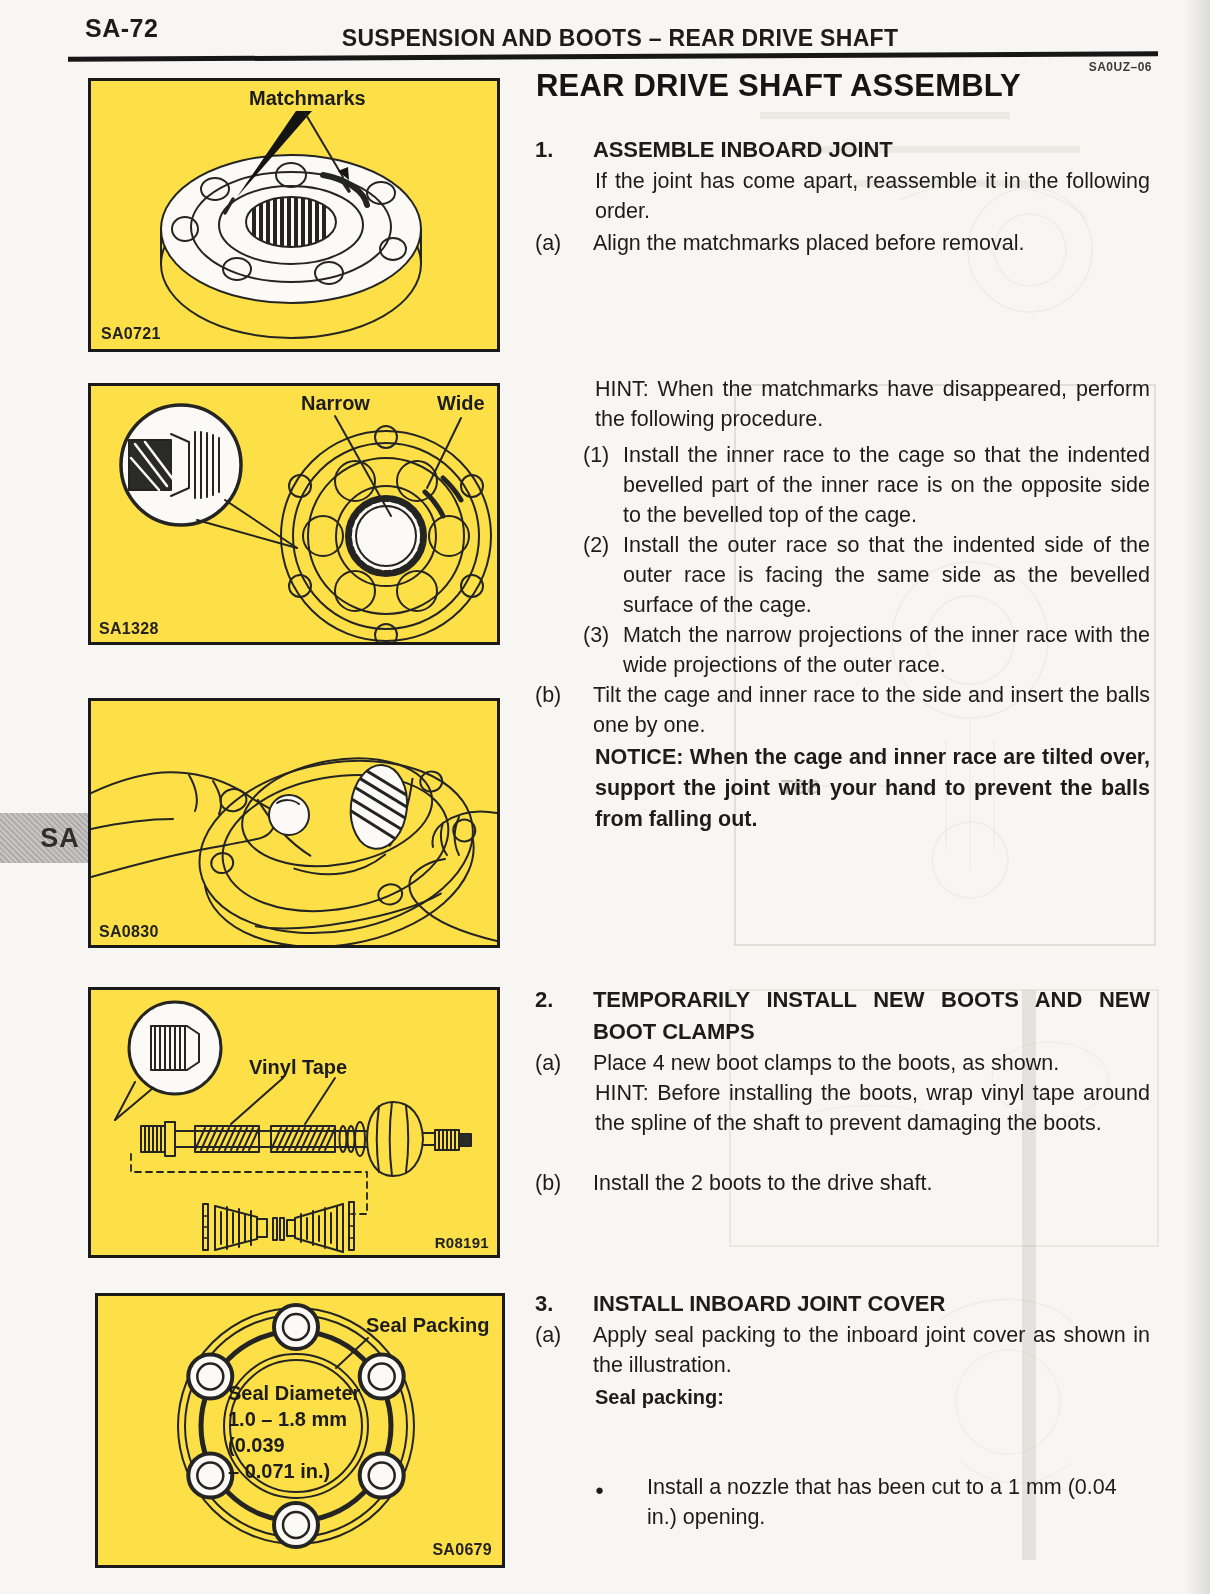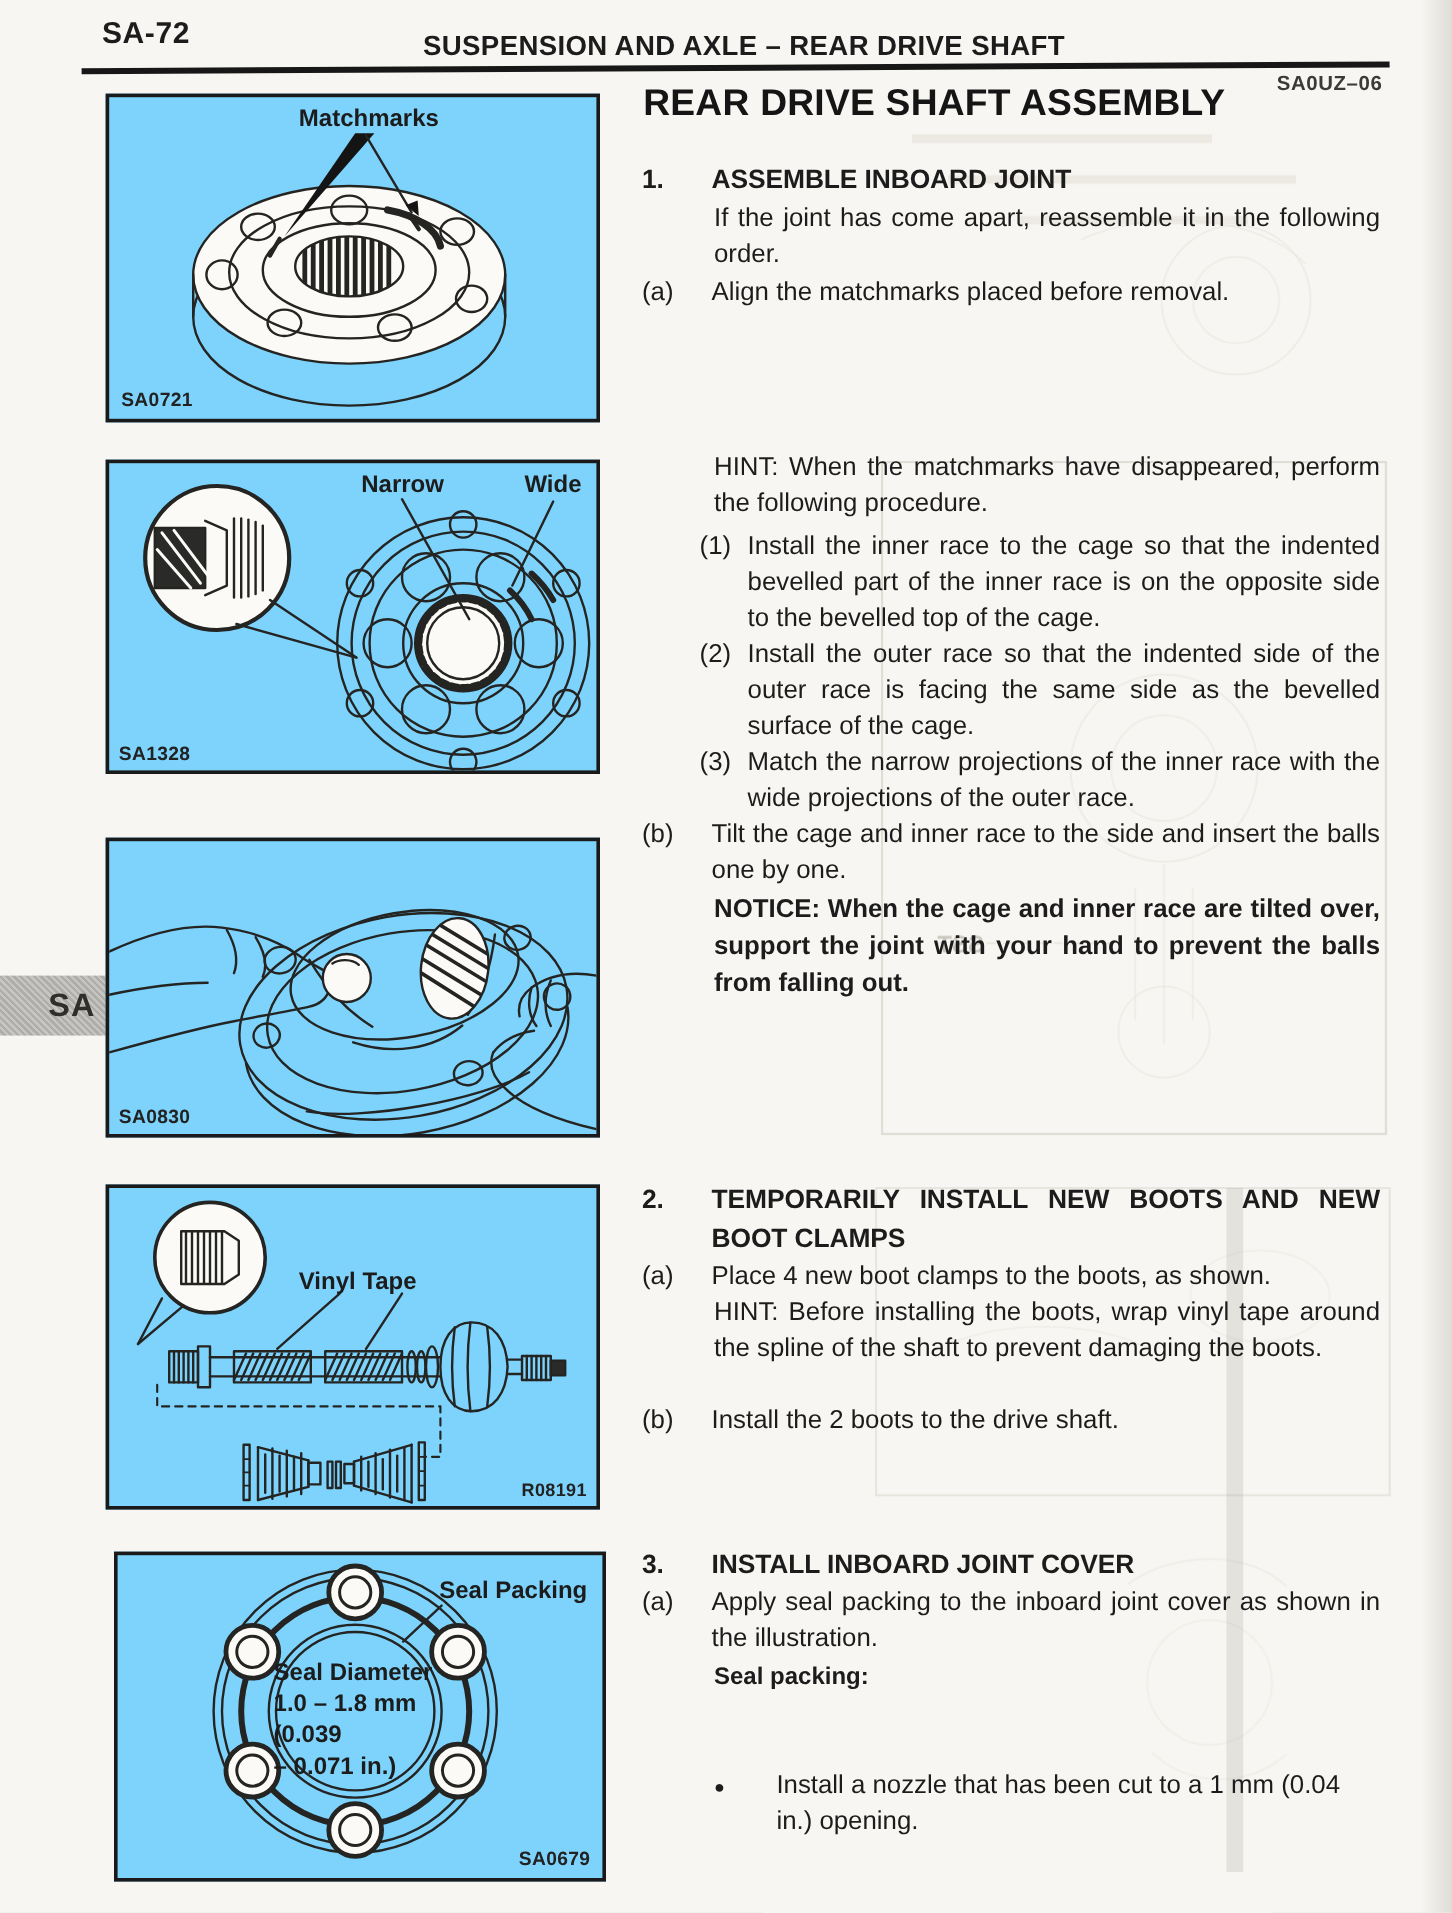--- a/index.html
+++ b/index.html
@@ -9,21 +9,21 @@
         background:linear-gradient(to left, rgba(120,118,110,.20), rgba(120,118,110,0));}
   .streak{position:absolute;left:1022px;top:990px;width:14px;height:570px;
         background:rgba(140,138,128,.18);}
   
   .page-num{position:absolute;left:85px;top:14px;font-size:25px;font-weight:700;letter-spacing:.5px;}
   .hdr-title{position:absolute;left:300px;top:25px;width:640px;text-align:center;
         font-size:23px;font-weight:700;letter-spacing:.3px;}
   .hdr-rule{position:absolute;left:68px;top:54px;width:1090px;height:5px;background:#171717;
         transform:rotate(-.3deg);}
   .doc-code{position:absolute;left:1002px;top:60px;width:150px;text-align:right;
-        font-size:17px;font-weight:700;color:#3a3a38;letter-spacing:.5px;}
+        font-size:12px;font-weight:700;color:#3a3a38;letter-spacing:.5px;}
   .main-title{position:absolute;left:536px;top:68px;font-size:31px;font-weight:700;
         letter-spacing:.2px;color:#151515;}
   
   .sa-tab{position:absolute;left:0;top:813px;width:72px;height:50px;
         background-image:repeating-linear-gradient(45deg,#c6c5c2 0 2px,#aeadaa 2px 4px);
         display:flex;align-items:center;justify-content:center;
         font-size:27px;font-weight:700;color:#2e2e2c;letter-spacing:1px;padding-left:24px;}
   
   .row{position:absolute;left:535px;width:615px;display:grid;grid-template-columns:58px 1fr;
         font-size:21.5px;line-height:30px;}
@@ -34,21 +34,21 @@
   .para{position:absolute;left:595px;width:555px;font-size:21.5px;line-height:30px;text-align:justify;}
   .heading{font-weight:700;font-size:22px;line-height:32px;letter-spacing:-.1px;}
   .bold{font-weight:700;}
   .spec-label{position:absolute;left:595px;font-size:20px;line-height:30px;font-weight:700;}
   .spec-value{position:absolute;left:647px;width:503px;font-size:21.5px;line-height:30px;
         font-weight:700;text-align:justify;}
   .bullet-row{position:absolute;left:595px;width:555px;display:grid;grid-template-columns:52px 1fr;
         font-size:21.5px;line-height:30px;}
   .bullet-row .dot{font-size:15px;padding-top:3px;}
   
-  .figbox{position:absolute;border:3px solid #1a1a1a;background:#7dd3fc;}
+  .figbox{position:absolute;border:3px solid #1a1a1a;background:#fde047;}
   .figbox svg{display:block;width:100%;height:100%;}
   .figcode{position:absolute;font-size:16px;font-weight:700;color:#222;letter-spacing:.3px;}
   svg text{font-family:"Liberation Sans",sans-serif;fill:#1c1c1c;}
   .lineart{stroke:#242422;fill:none;stroke-width:2;stroke-linejoin:round;stroke-linecap:round;}
   
   .ghosts{position:absolute;left:720px;top:80px;width:470px;height:1500px;pointer-events:none;}
 </style>
 </head>
 <body>
 
@@ -75,21 +75,21 @@
       <circle cx="288" cy="1322" r="52" opacity=".3"></circle>
       <path d="M240,1380 C270,1410 320,1410 352,1382" opacity=".3"></path>
     </g>
     <text transform="translate(100,714) scale(-1,1)" font-size="20" font-weight="700" fill="#bdbaa e" opacity=".8" style="fill:#bdbaae">SST</text>
   </svg>
 
   <div class="edge-band"></div>
   <div class="streak"></div>
 
   <div class="page-num">SA-72</div>
-  <div class="hdr-title">SUSPENSION AND AXLE – REAR DRIVE SHAFT</div>
+  <div class="hdr-title">SUSPENSION AND BOOTS – REAR DRIVE SHAFT</div>
   <div class="hdr-rule"></div>
   <div class="doc-code">SA0UZ–06</div>
   <div class="main-title">REAR DRIVE SHAFT ASSEMBLY</div>
   <div class="sa-tab">SA</div>
 
   <figure class="figbox" style="left:88px;top:78px;width:406px;height:268px;margin:0;">
     <svg viewBox="0 0 406 268" preserveAspectRatio="none">
       <defs>
           <clipPath id="f1sp">
             <ellipse cx="200" cy="141" rx="45" ry="25"></ellipse>

